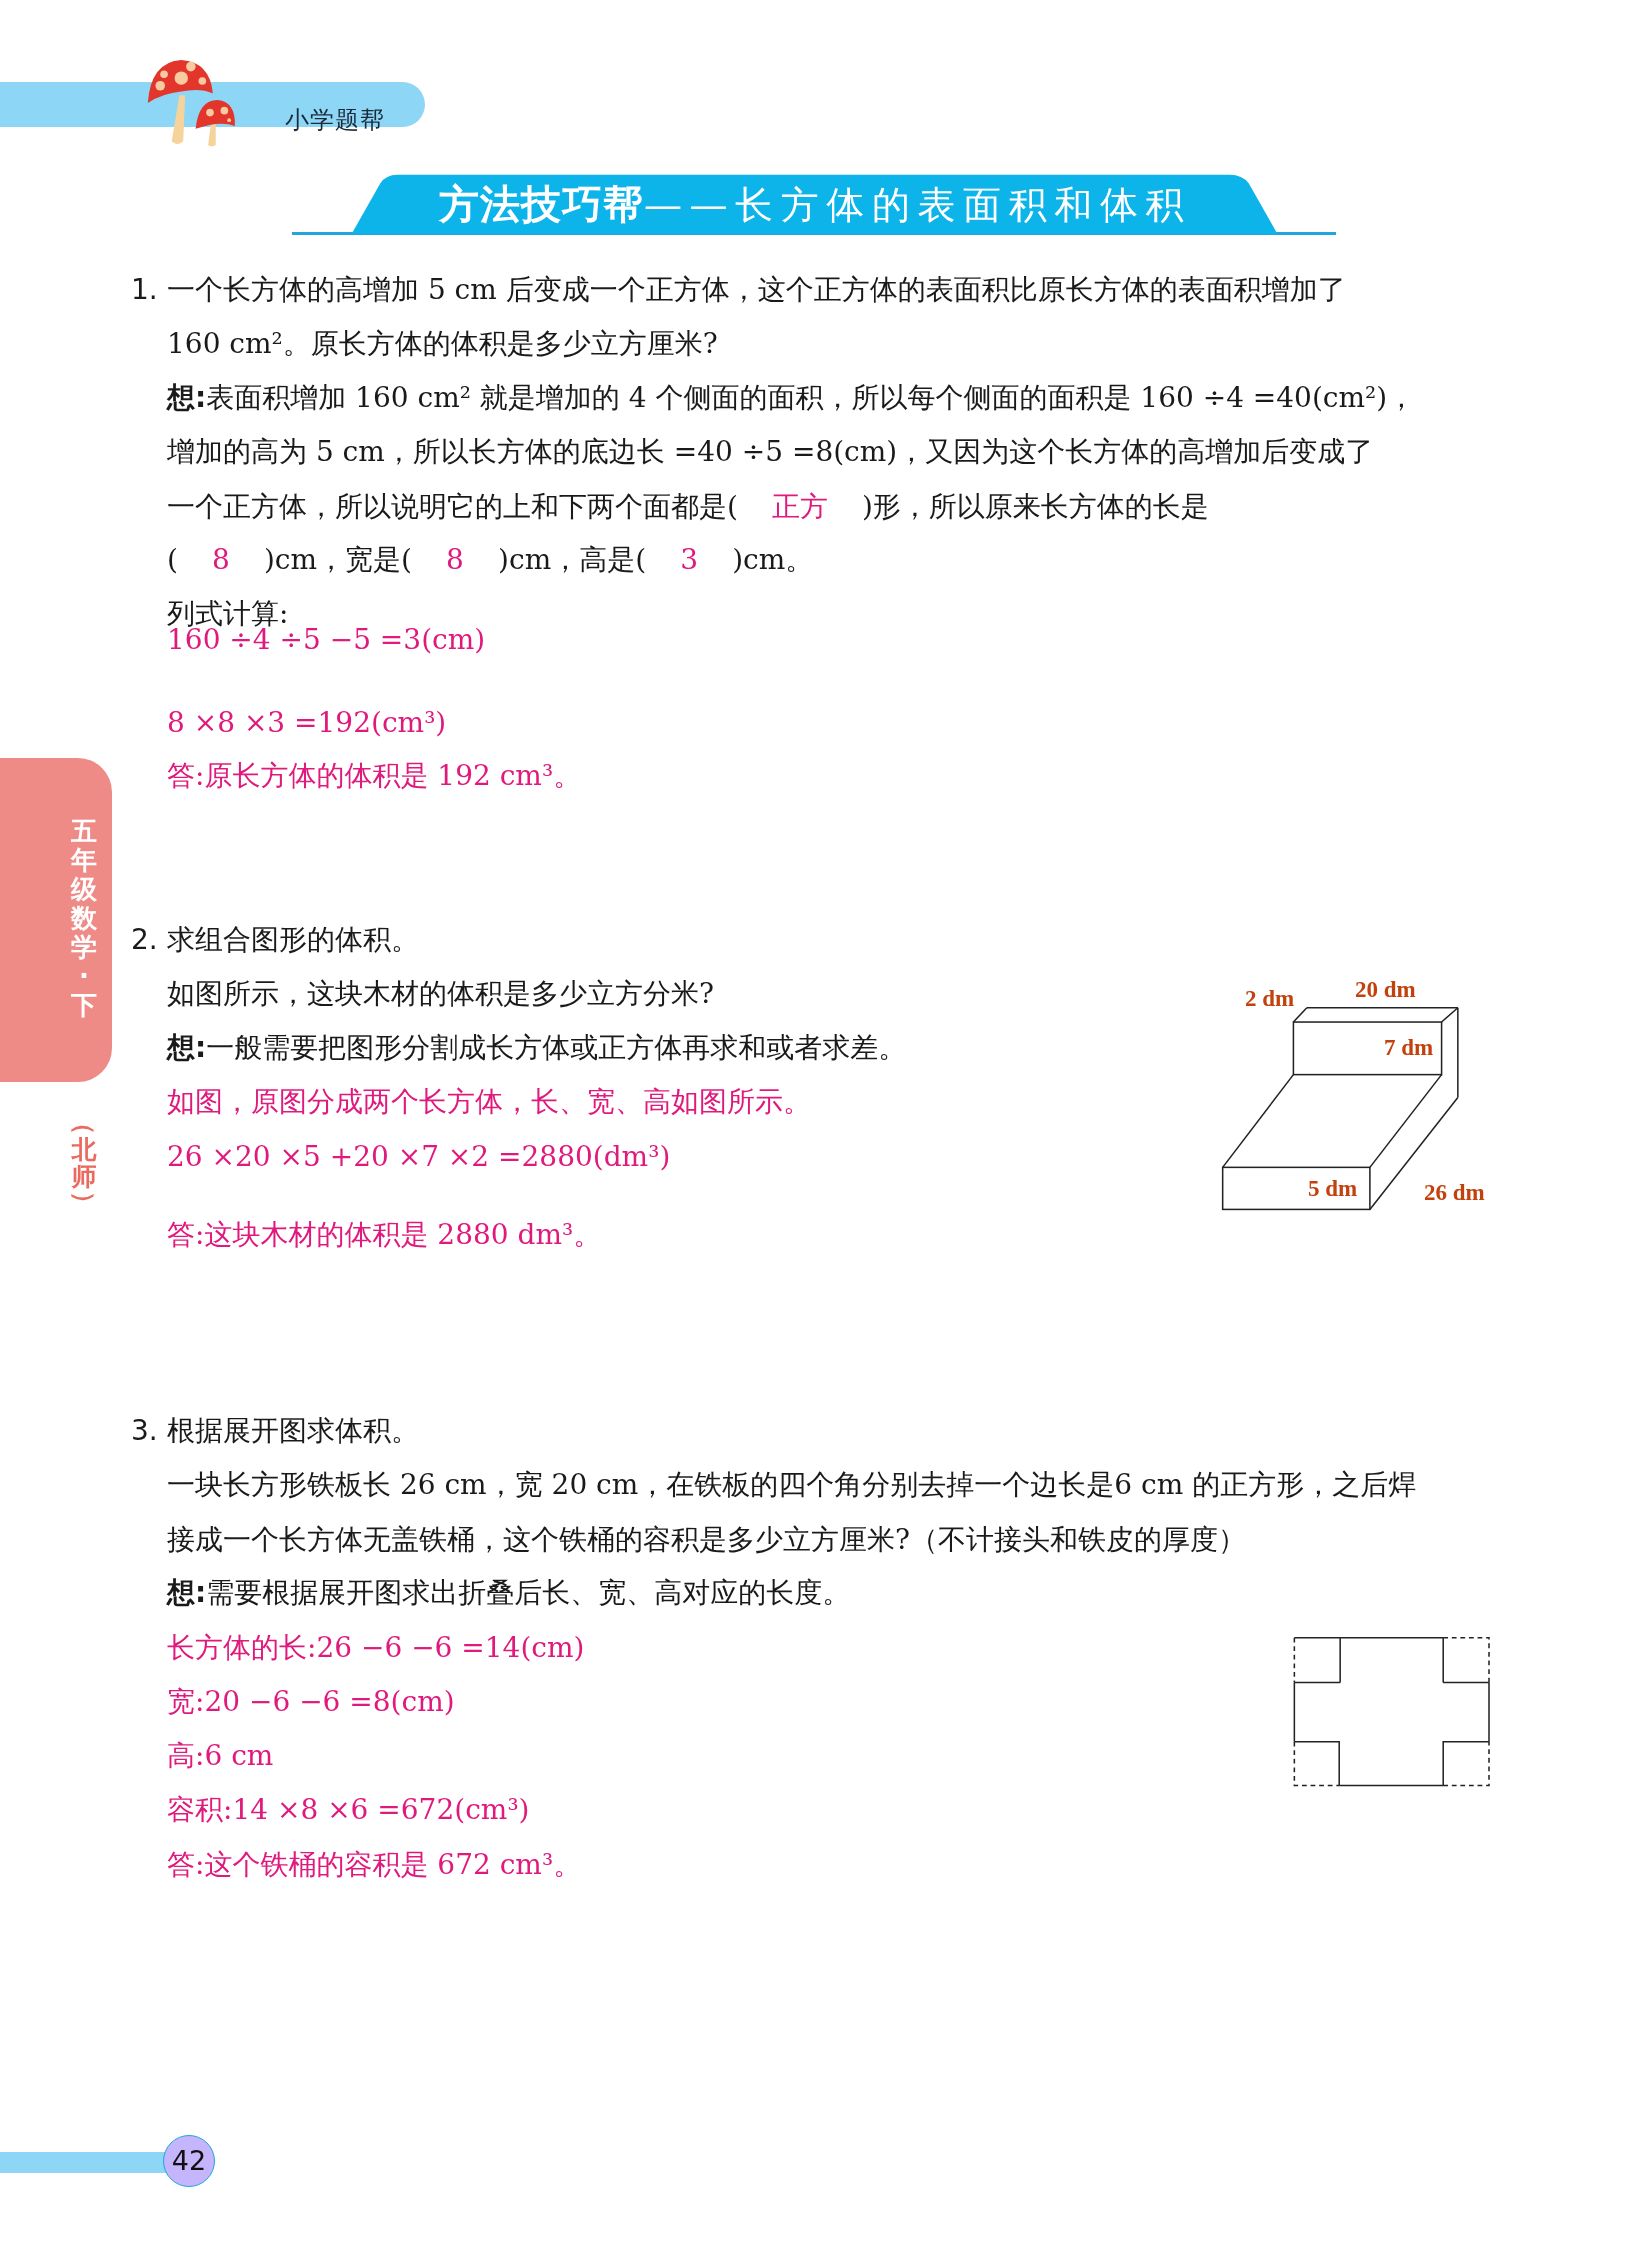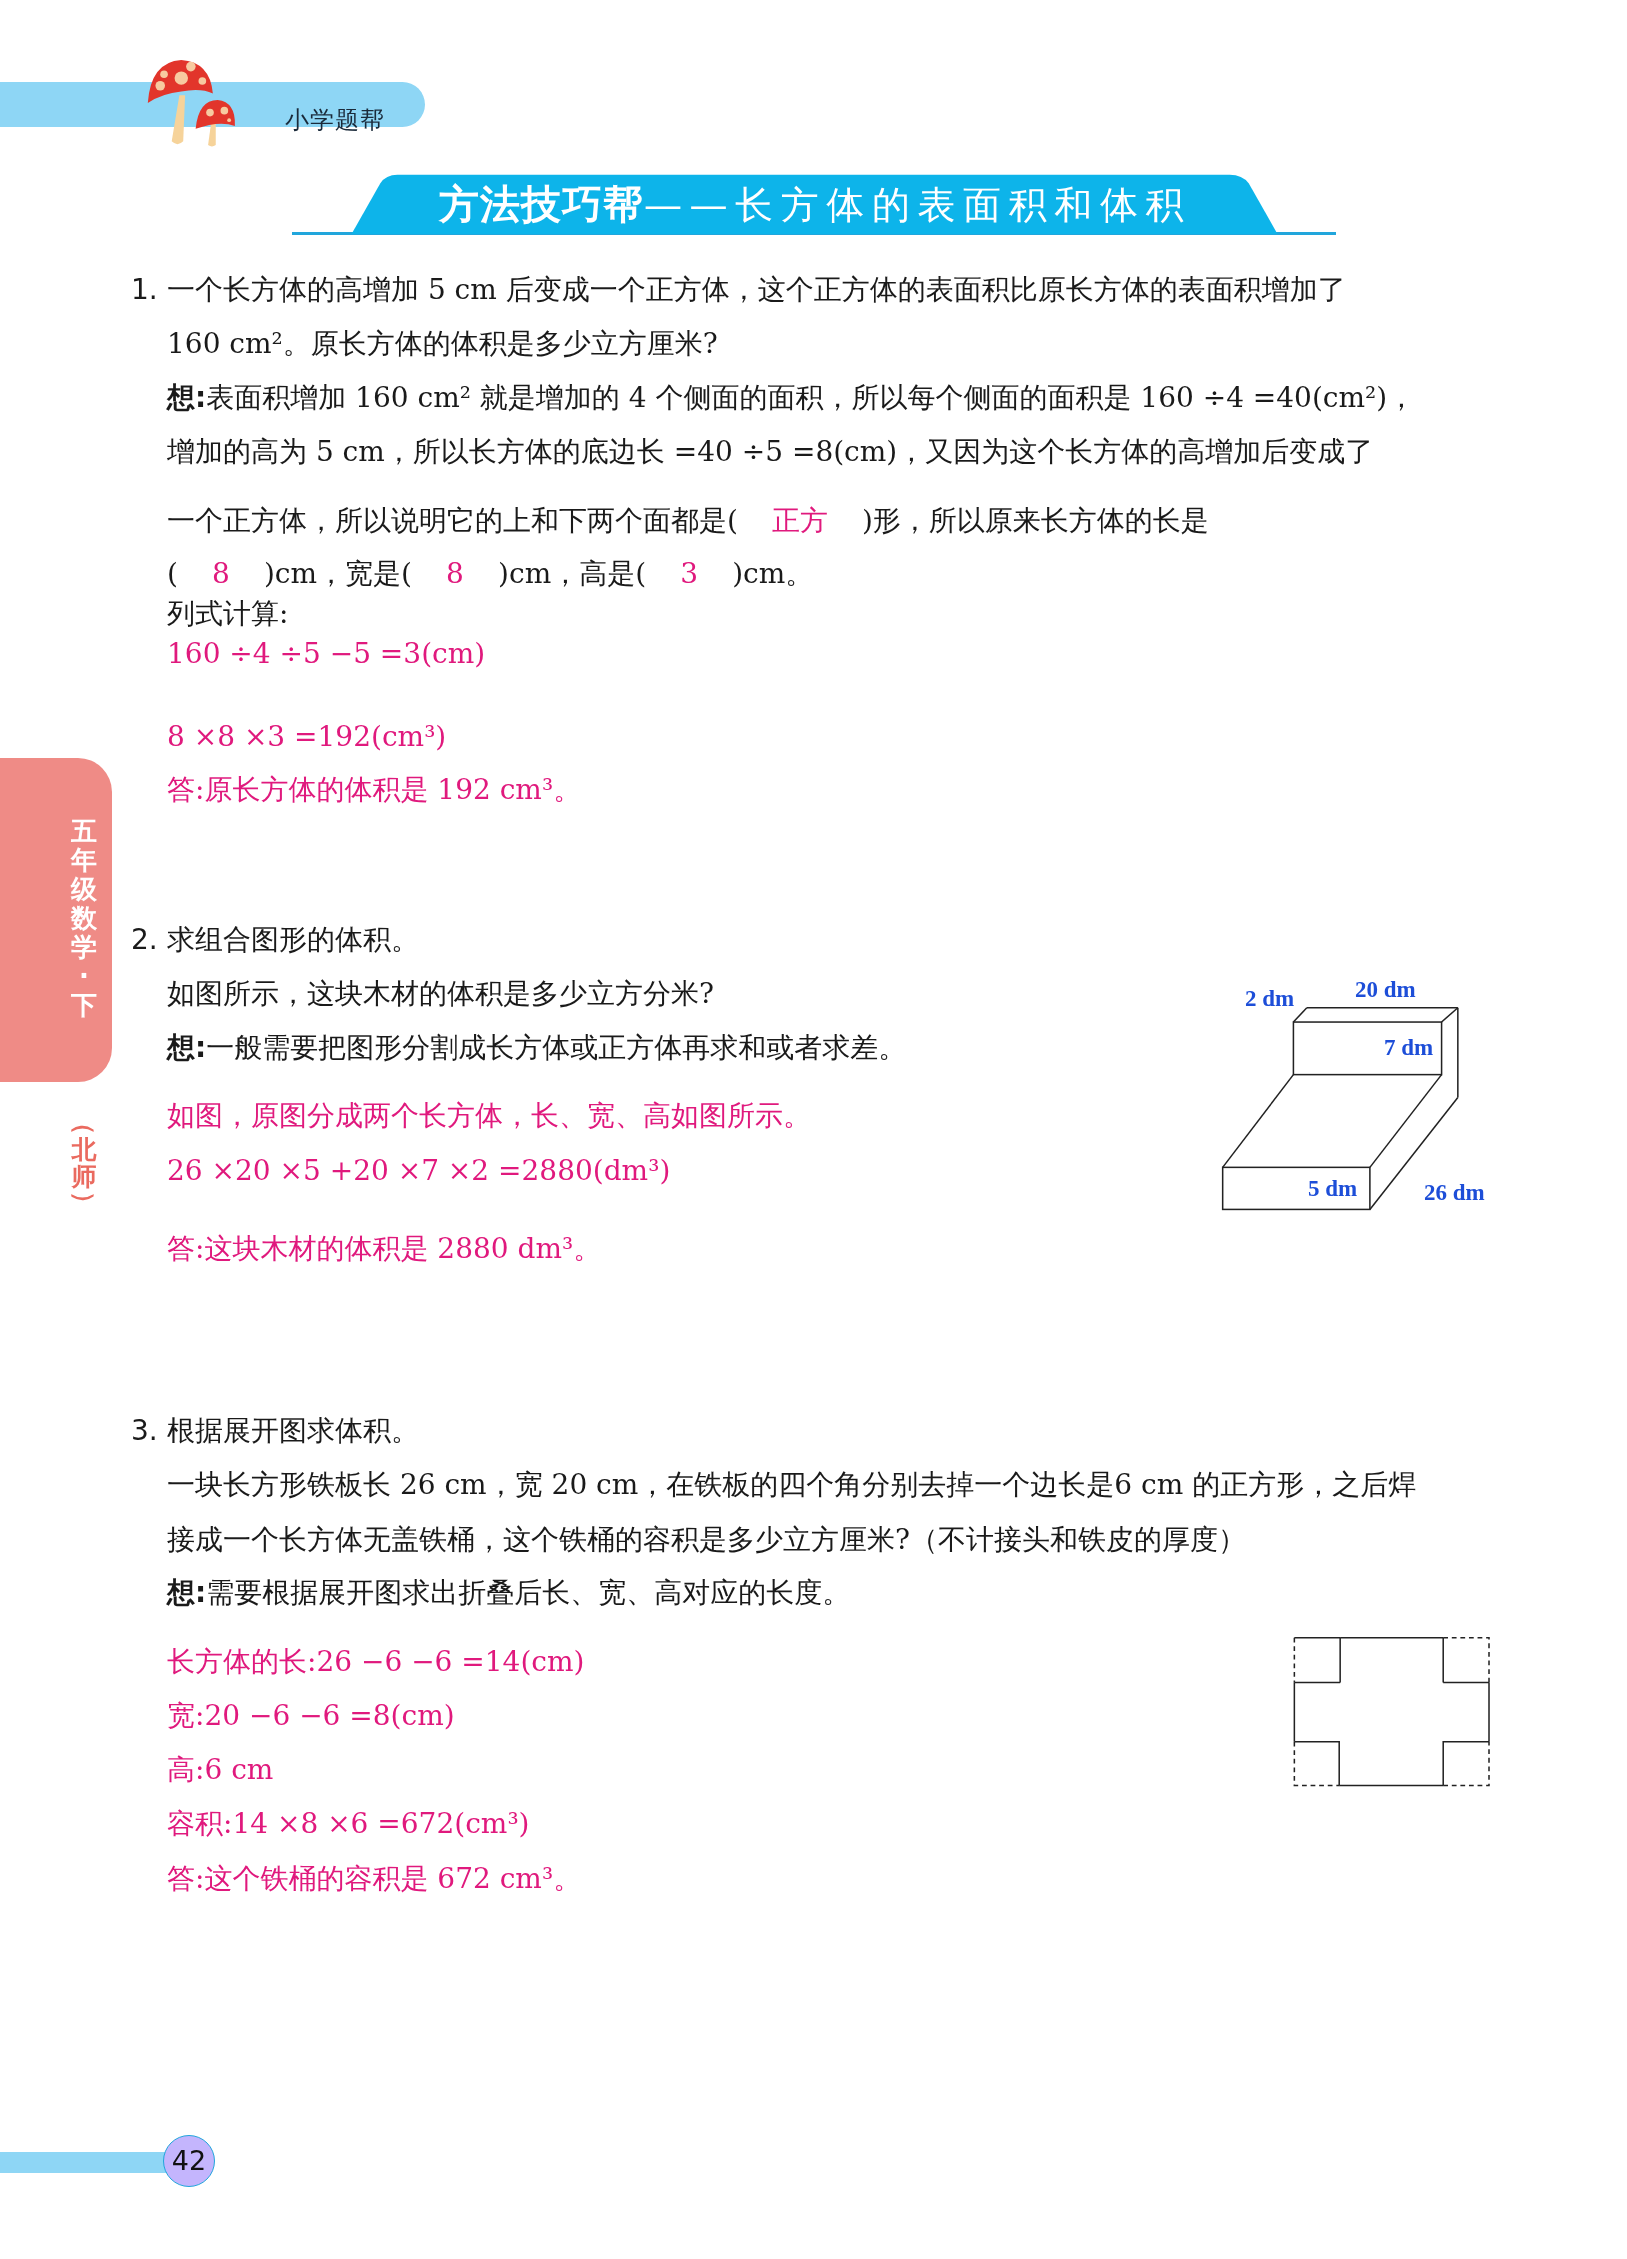--- a/index.html
+++ b/index.html
@@ -13,24 +13,24 @@
   .banner-title{left:354px;top:175px;width:922px;height:59px;line-height:59px;text-align:center;color:#fff;white-space:nowrap;}
   .banner-title .b1{font-family:"DejaVu Sans",sans-serif;font-weight:bold;font-size:40px;letter-spacing:1px;}
   .banner-title .b2{font-family:"DejaVu Serif",serif;font-size:38px;letter-spacing:7.6px;}
   
   .side-tab{left:0;top:758px;width:112px;height:324px;background:#ef8b86;border-radius:0 34px 34px 0;}
   .side-text{left:67px;top:817px;width:34px;color:#fff;font-family:"DejaVu Sans",sans-serif;font-weight:bold;font-size:26px;line-height:29px;text-align:center;}
   .side-sub{left:67px;top:1109px;width:34px;color:#ea6a5f;font-family:"DejaVu Sans",sans-serif;font-weight:bold;font-size:25px;line-height:27px;text-align:center;}
   
   .line{position:absolute;left:167px;font-size:28px;line-height:38px;white-space:nowrap;}
   .num{position:absolute;left:131px;font-family:"DejaVu Sans",sans-serif;font-size:28px;line-height:38px;}
-  .pink{color:#e0197d;margin-top:14px;}
+  .pink{color:#e0197d;}
   .bold{font-weight:bold;font-family:"DejaVu Sans",sans-serif;}
   .blank{display:inline-block;text-align:center;}
-  .fig-label{position:absolute;font-family:"Liberation Serif",serif;font-weight:bold;font-size:23px;color:#1d4ed8;white-space:nowrap;}
+  .fig-label{position:absolute;font-family:"Liberation Serif",serif;font-weight:bold;font-size:23px;color:#c2410c;white-space:nowrap;}
   
   .foot-bar{left:0;top:2152px;width:172px;height:21px;background:#8ed6f5;}
   .page-circle{left:163px;top:2135px;width:50px;height:50px;border:1.9px solid #21a6dc;border-radius:50%;background:#c4b5fd;text-align:center;line-height:50px;font-family:"DejaVu Sans",sans-serif;font-size:27px;color:#111;}
 </style>
 </head>
 <body>
 
 <div class="abs top-bar"></div>
 <svg class="abs" style="left:143px;top:57px" width="134" height="91" viewBox="0 0 140 95">
   <path d="M38 40 L30 88 Q36 94 42 88 L44 40 Z" fill="#f6d39a"></path>

